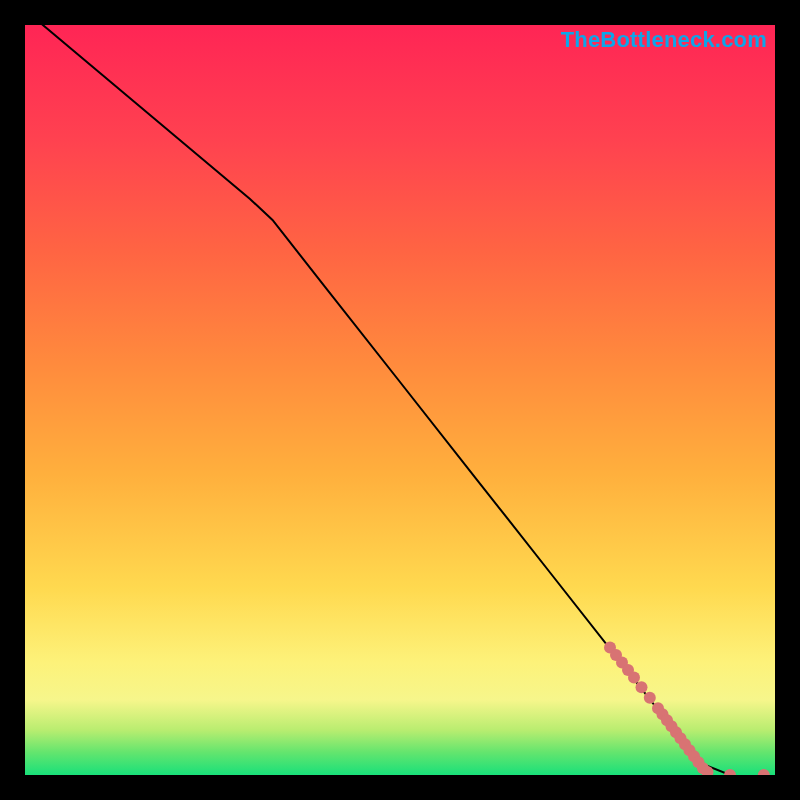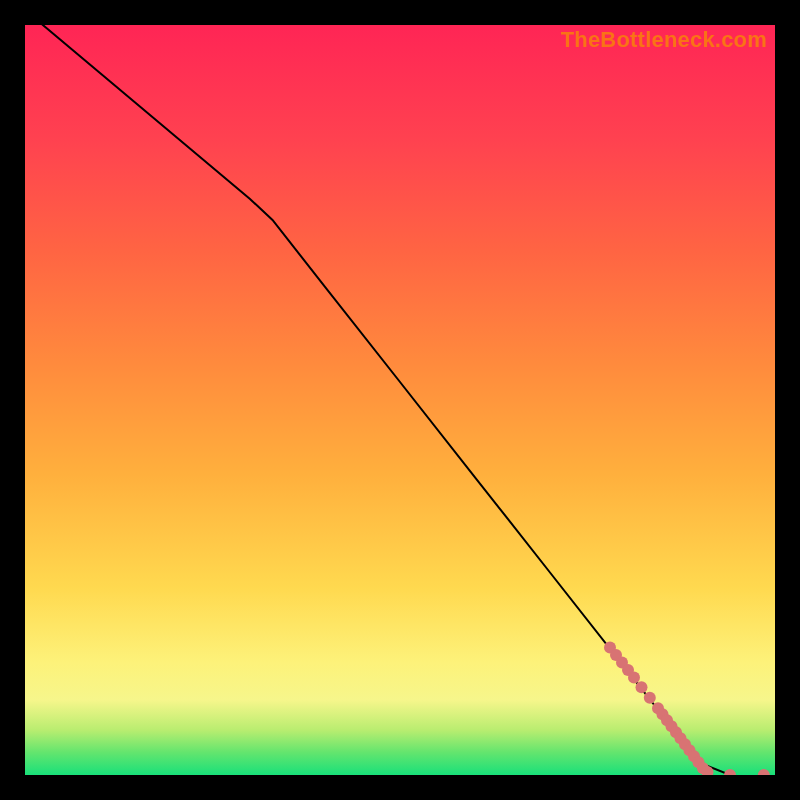--- a/index.html
+++ b/index.html
@@ -25,21 +25,21 @@
     top: 0;
     width: 750px;
     height: 750px;
   }
   .watermark {
     position: absolute;
     right: 8px;
     top: 2px;
     font-size: 22px;
     font-weight: 600;
-    color: #f97316;
+    color: #0ea5e9;
     letter-spacing: 0.2px;
     user-select: none;
   }
 </style>
 </head>
 <body>
 
 <div class="frame">
   <svg class="plot" viewBox="0 0 750 750">
     <defs>

